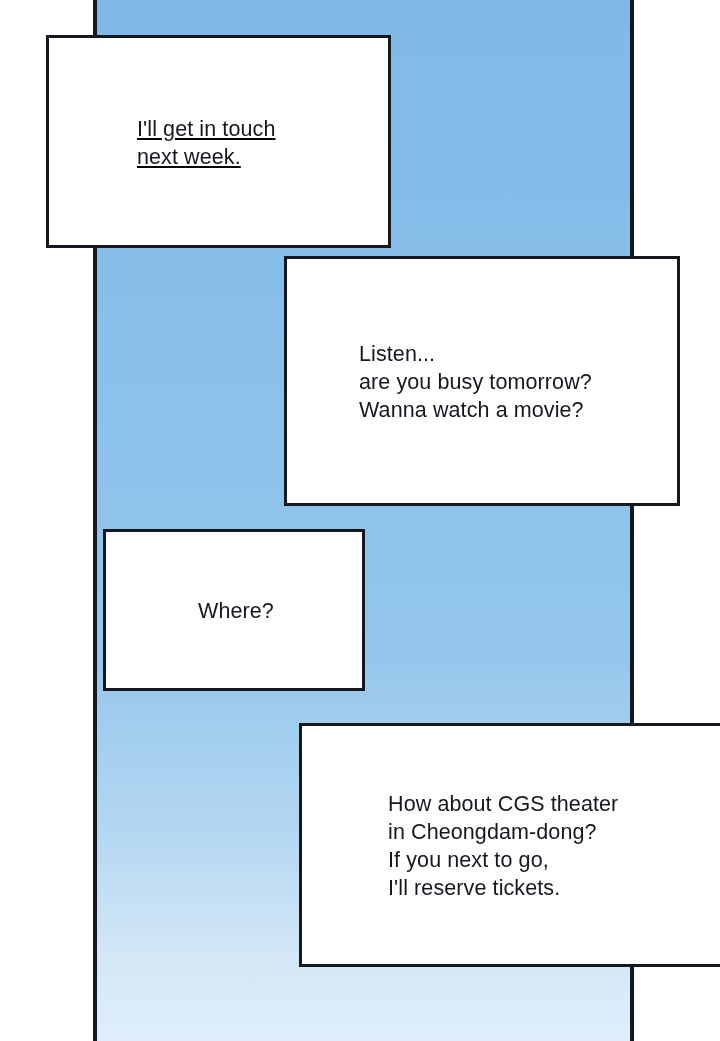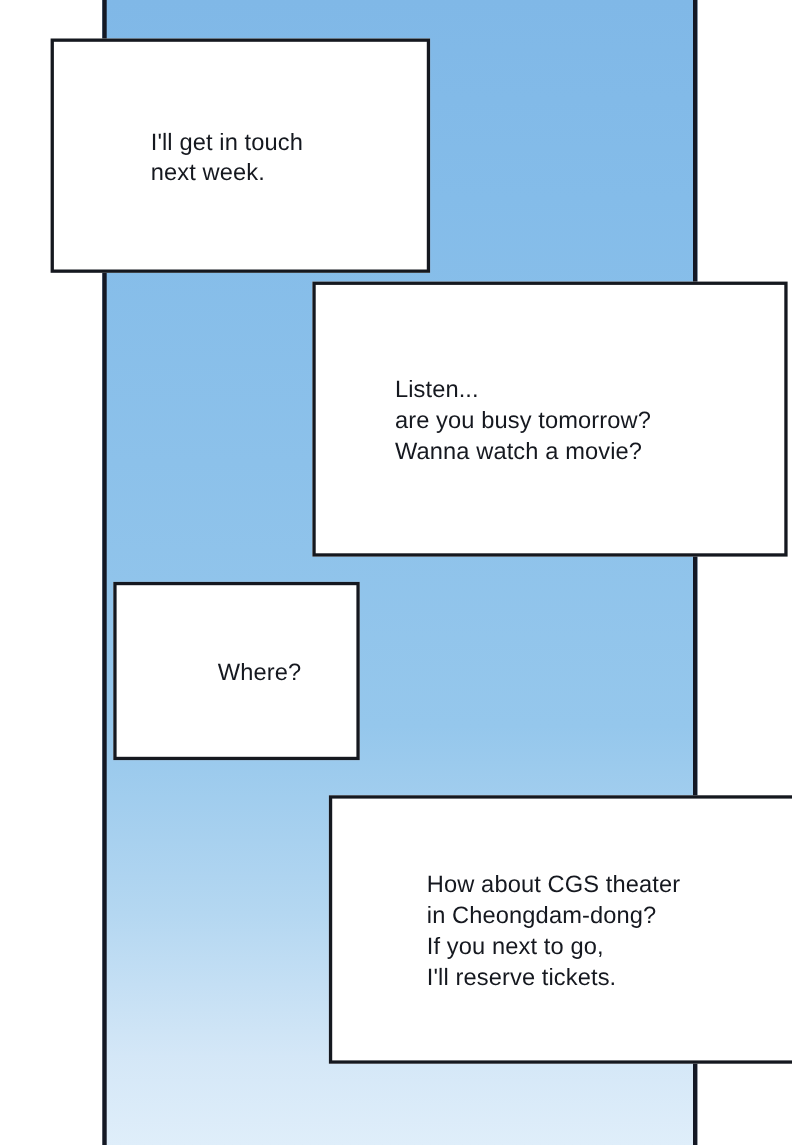--- a/index.html
+++ b/index.html
@@ -57,27 +57,27 @@
   }
   .bubble-text {
     font-family: "Liberation Sans", sans-serif;
     font-size: 21.5px;
     line-height: 28px;
     color: #15181f;
     white-space: pre-line;
     letter-spacing: 0.1px;
   }
 
-  #bubble-1 { left: 46px;  top: 35px;  width: 345px; height: 213px; }
+  #bubble-1 { left: 46px;  top: 35px;  width: 345px; height: 213px; text-decoration: underline; }
   #bubble-1 .bubble-text { margin-left: 88px; margin-top: 2px; }
 
-  #bubble-2 { left: 284px; top: 256px; width: 432px; height: 250px; }
+  #bubble-2 { left: 284px; top: 256px; width: 396px; height: 250px; }
   #bubble-2 .bubble-text { margin-left: 72px; margin-top: 2px; }
 
-  #bubble-3 { left: 103px; top: 529px; width: 224px; height: 162px; }
+  #bubble-3 { left: 103px; top: 529px; width: 262px; height: 162px; }
   #bubble-3 .bubble-text { margin-left: 92px; margin-top: 2px; }
 
   #bubble-4 { left: 299px; top: 723px; width: 438px; height: 244px; }
   #bubble-4 .bubble-text { margin-left: 86px; margin-top: 2px; }
 </style>
 </head>
 <body>
 
 <div id="panel">
 

